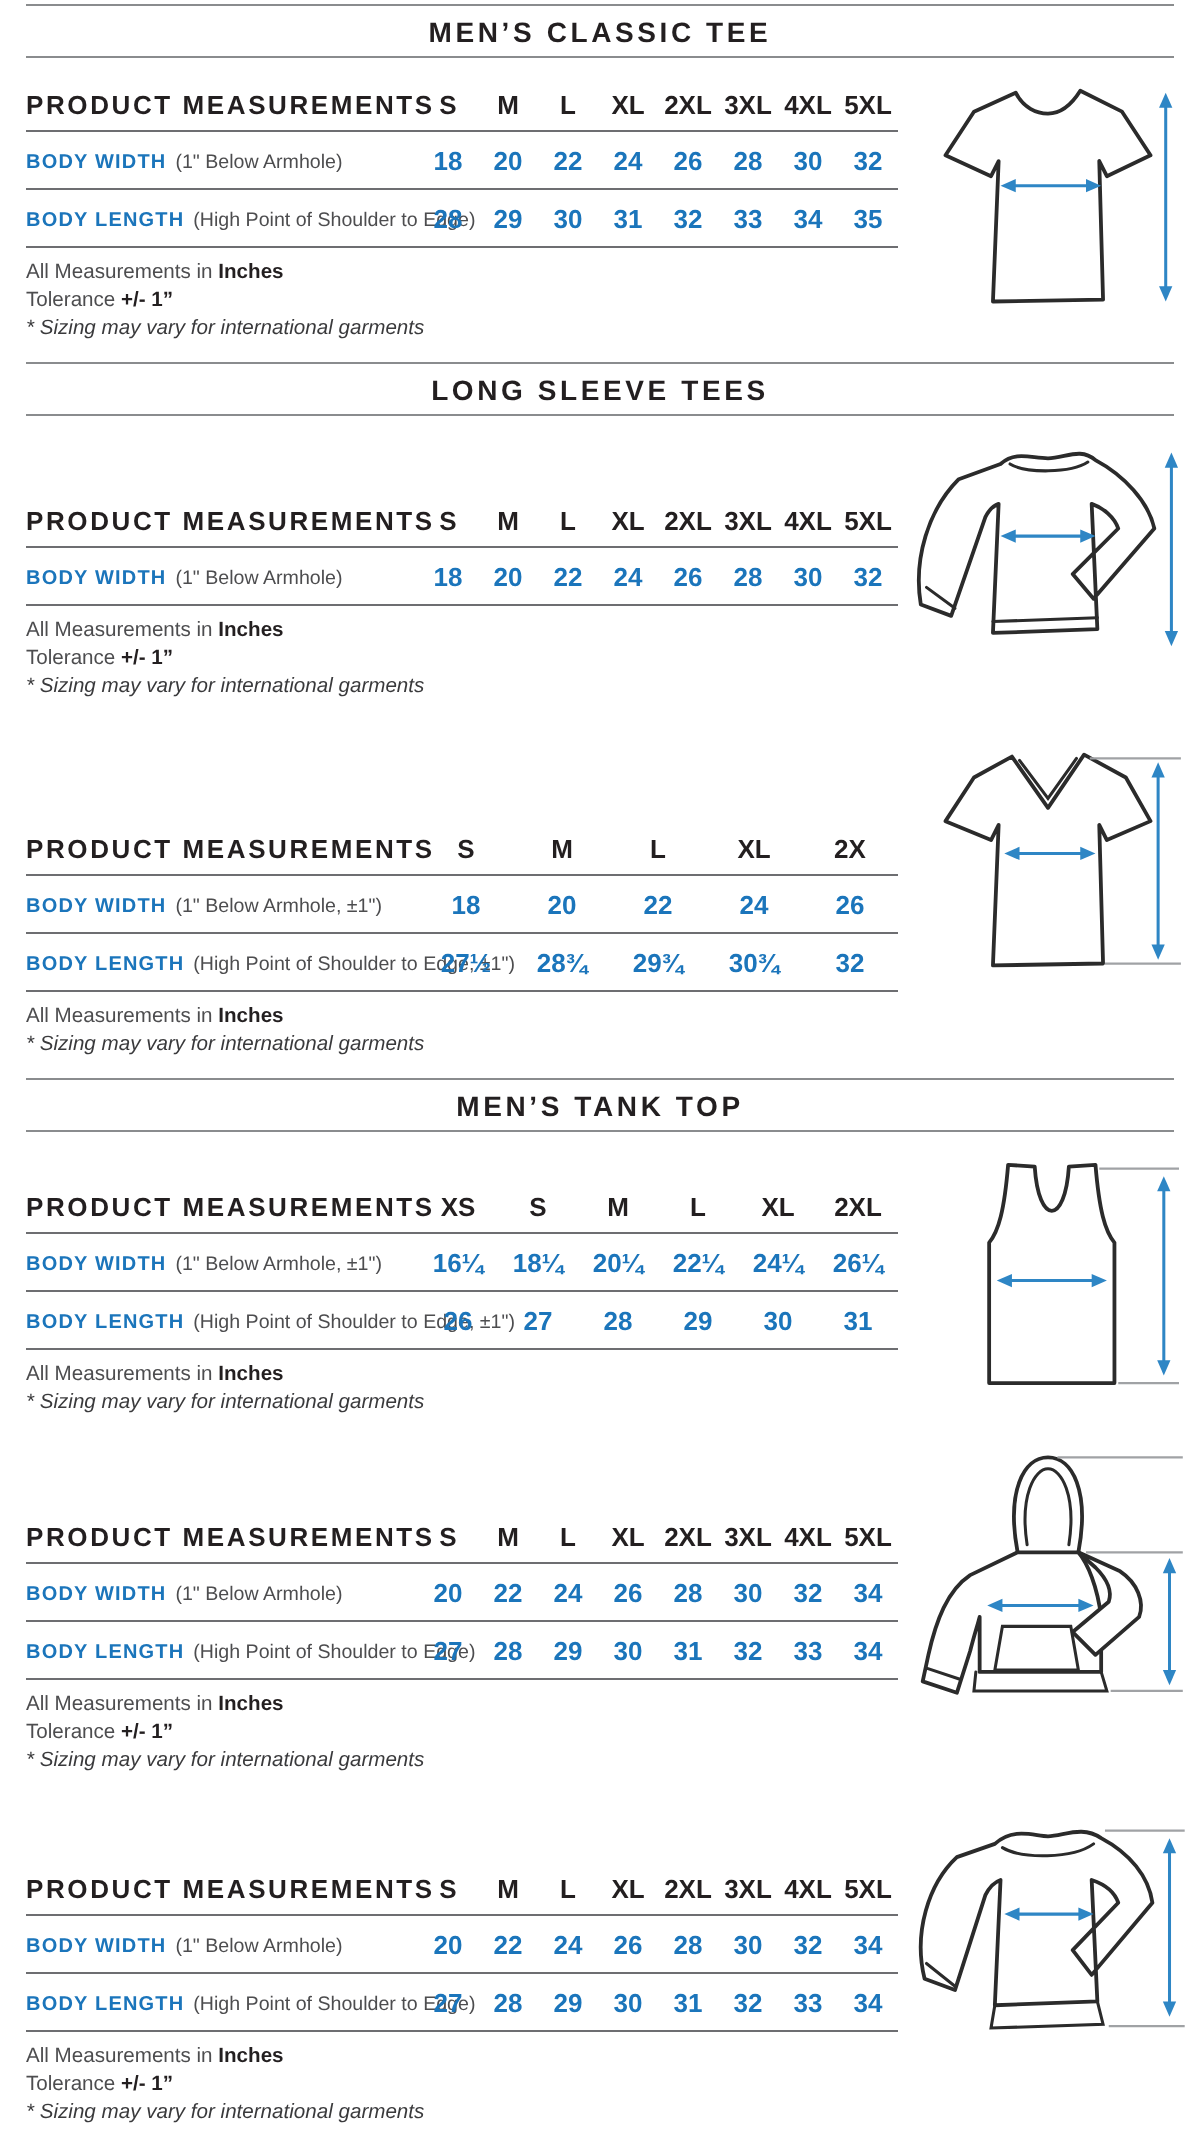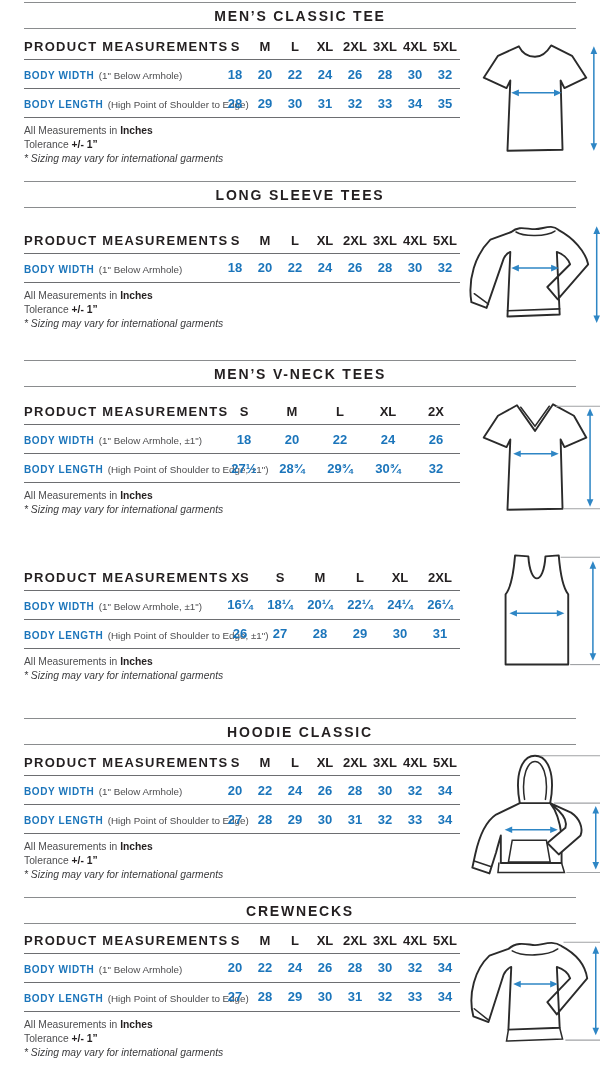--- a/index.html
+++ b/index.html
@@ -6,29 +6,29 @@
     --blue:#1b75bb; --ink:#231f20; --note:#4d4d4f;
     --rule:#8a8c8e; --rowline:#6d6e71; --arrow:#2e86c5; --outline:#2b2b2b;
   }
   *{box-sizing:border-box}
   html,body{margin:0;padding:0}
   body{
     width:600px;background:#ffffff;color:var(--ink);
     font-family:"Liberation Sans", sans-serif;
   }
   .sheet{width:600px;padding-top:2px}
-  .panel{height:179px;padding:0 24px;display:flex;flex-direction:column;overflow:hidden}
+  .panel{height:179px;padding:0 13px;display:flex;flex-direction:column;overflow:hidden}
   .panel:last-child{height:176px}
   .panel-head{
     border-top:1px solid var(--rule);border-bottom:1px solid var(--rule);
     text-align:center;padding:5px 0 4px;
   }
   .panel-title{margin:0;font-size:14px;font-weight:700;letter-spacing:1.8px;color:var(--ink)}
   .panel-body{flex:1;display:flex;min-height:0}
-  .table-col{width:436px;flex:0 0 436px;display:flex;flex-direction:column;justify-content:center;padding-bottom:8px}
+  .table-col{width:436px;flex:0 0 436px;display:flex;flex-direction:column;justify-content:flex-end;padding-bottom:8px}
   .size-table{width:100%;border-collapse:collapse;table-layout:fixed}
   .size-table thead tr, .size-table tbody tr{border-bottom:1.5px solid var(--rowline)}
   th.measure-head{
     text-align:left;font-size:13px;font-weight:700;letter-spacing:1.3px;
     padding:4px 0 5px;white-space:nowrap;color:var(--ink);
   }
   th.size-head{font-size:13px;font-weight:700;text-align:center;padding:4px 0 5px;color:var(--ink)}
   th.row-label-cell{text-align:left;font-weight:normal;padding:5px 0 5px;white-space:nowrap;overflow:visible}
   .row-label{color:var(--blue);font-weight:700;font-size:10px;letter-spacing:.6px}
   .row-note{color:var(--note);font-size:9.8px}
@@ -196,23 +196,20 @@
       <line class="g-arrow" x1="140" y1="21" x2="140" y2="109"></line>
       <polygon class="g-head" points="140,14 136.5,22 143.5,22"></polygon>
       <polygon class="g-head" points="140,116 136.5,108 143.5,108"></polygon>
     </g>
   </svg>
         </div>
     </div>
   </section>
 
   <section class="panel">
-    <header class="panel-head">
-      <h2 class="panel-title">MEN’S V-NECK TEES</h2>
-    </header>
     <div class="panel-body">
       <div class="table-col">
         <table class="size-table">
           <colgroup>
               <col style="width:196px">
               <col style="width:48px">
               <col style="width:48px">
               <col style="width:48px">
               <col style="width:48px">
               <col style="width:48px">
@@ -267,20 +264,23 @@
       <line class="g-arrow" x1="133" y1="24" x2="133" y2="114"></line>
       <polygon class="g-head" points="133,17 129.5,25 136.5,25"></polygon>
       <polygon class="g-head" points="133,121 129.5,113 136.5,113"></polygon>
     </g>
   </svg>
         </div>
     </div>
   </section>
 
   <section class="panel">
+    <header class="panel-head">
+      <h2 class="panel-title">MEN’S TANK TOP</h2>
+    </header>
     <div class="panel-body">
       <div class="table-col">
         <table class="size-table">
           <colgroup>
               <col style="width:196px">
               <col style="width:40px">
               <col style="width:40px">
               <col style="width:40px">
               <col style="width:40px">
               <col style="width:40px">
@@ -338,23 +338,20 @@
       <line class="g-arrow" x1="136" y1="25" x2="136" y2="116"></line>
       <polygon class="g-head" points="136,18 132.5,26 139.5,26"></polygon>
       <polygon class="g-head" points="136,123 132.5,115 139.5,115"></polygon>
     </g>
   </svg>
         </div>
     </div>
   </section>
 
   <section class="panel">
-    <header class="panel-head">
-      <h2 class="panel-title">HOODIE CLASSIC</h2>
-    </header>
     <div class="panel-body">
       <div class="table-col">
         <table class="size-table">
           <colgroup>
               <col style="width:196px">
               <col style="width:30px">
               <col style="width:30px">
               <col style="width:30px">
               <col style="width:30px">
               <col style="width:30px">
@@ -427,23 +424,20 @@
       <line class="g-arrow" x1="139" y1="66" x2="139" y2="119"></line>
       <polygon class="g-head" points="139,59 135.5,67 142.5,67"></polygon>
       <polygon class="g-head" points="139,126 135.5,118 142.5,118"></polygon>
     </g>
   </svg>
         </div>
     </div>
   </section>
 
   <section class="panel">
-    <header class="panel-head">
-      <h2 class="panel-title">CREWNECKS</h2>
-    </header>
     <div class="panel-body">
       <div class="table-col">
         <table class="size-table">
           <colgroup>
               <col style="width:196px">
               <col style="width:30px">
               <col style="width:30px">
               <col style="width:30px">
               <col style="width:30px">
               <col style="width:30px">

